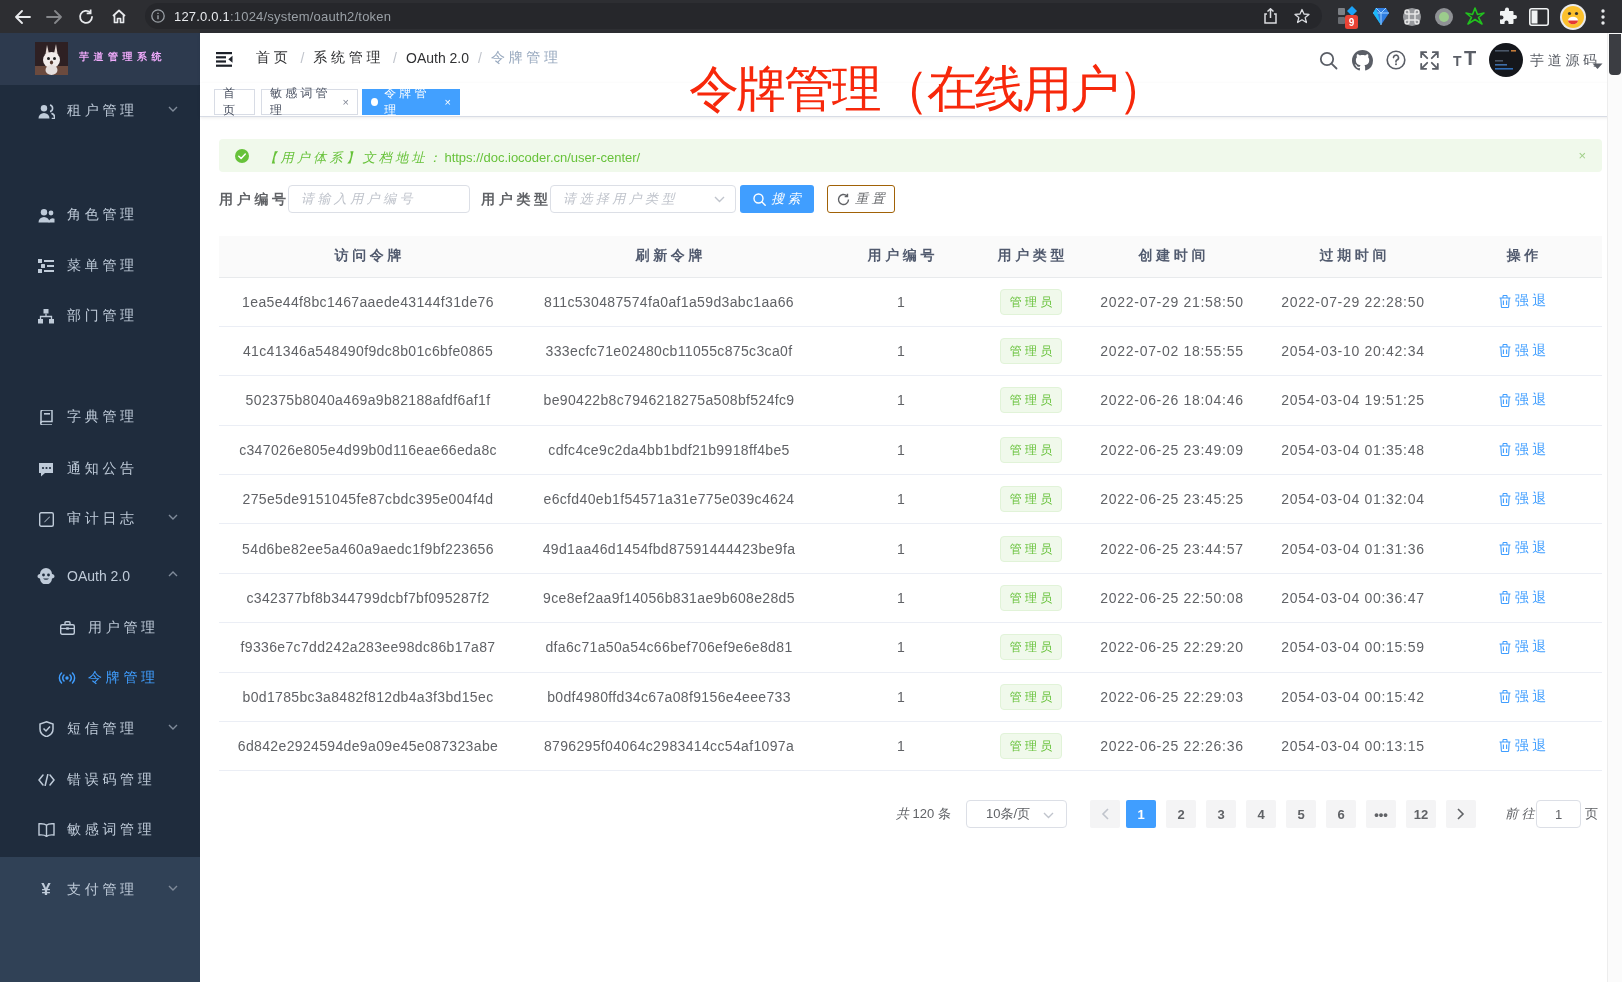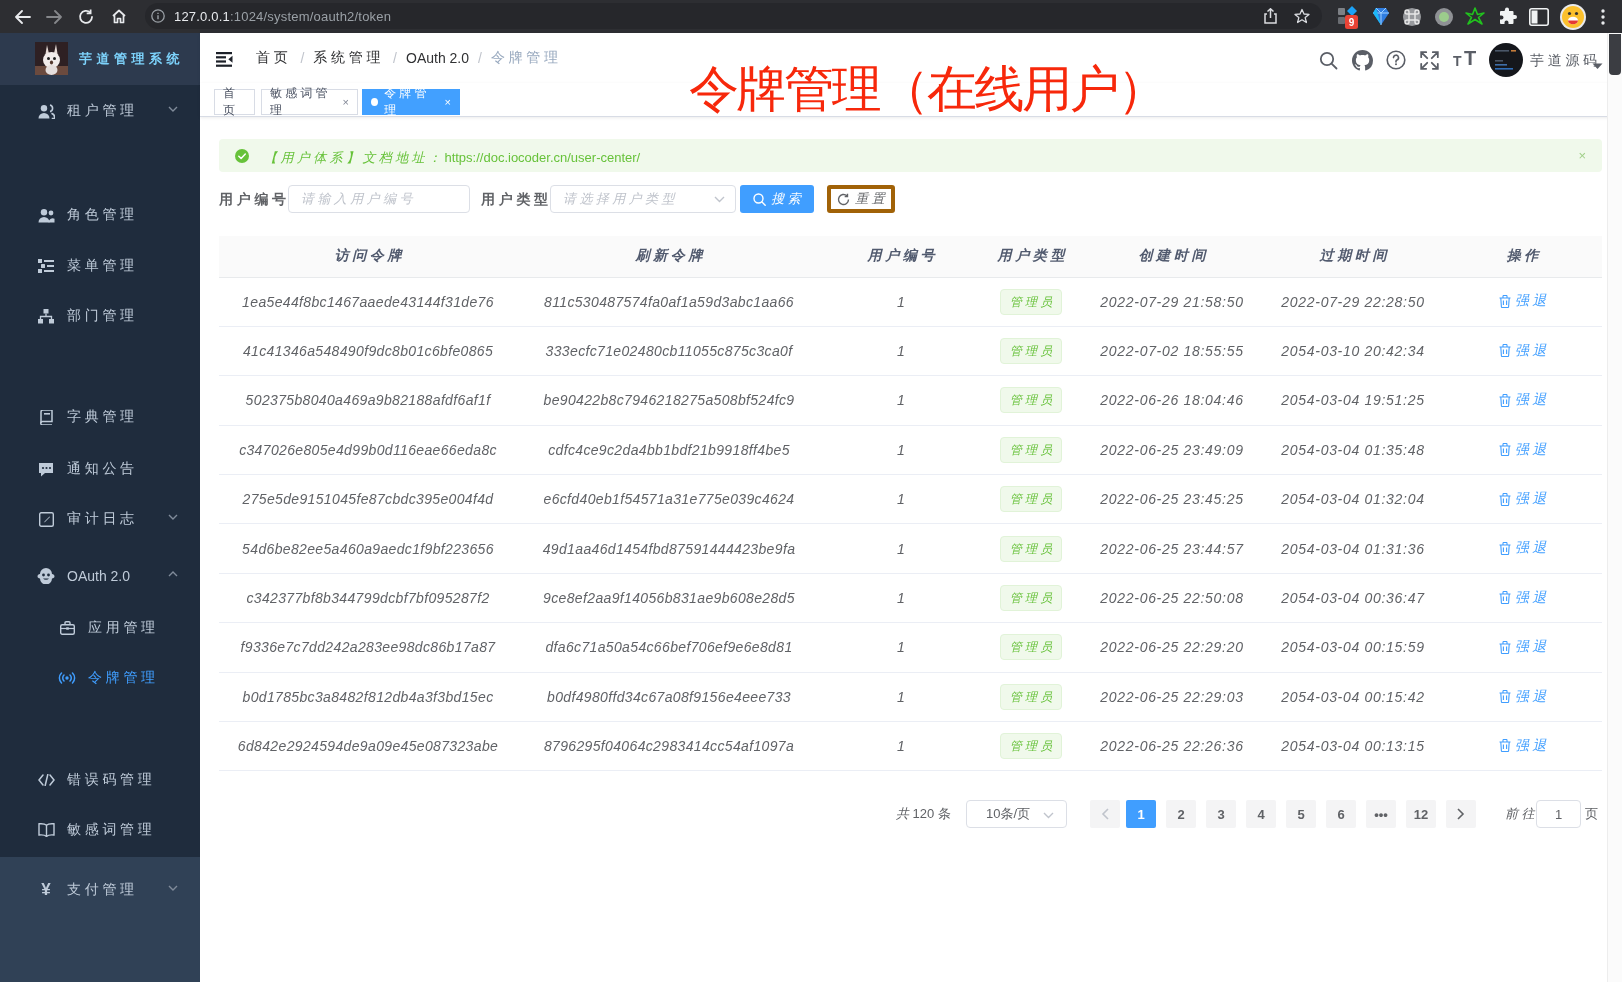--- a/index.html
+++ b/index.html
@@ -5,21 +5,21 @@
 html,body{width:1622px;height:982px;overflow:hidden;font-family:"Liberation Sans",sans-serif;background:#fff;}
 
 #chrome{position:absolute;left:0;top:0;width:1622px;height:33px;background:#2d2e32;}
 #pill{position:absolute;left:145px;top:3px;width:1177px;height:26px;background:#26272b;border-radius:13px;display:flex;align-items:center;}
 .cico{position:absolute;top:0;height:33px;display:flex;align-items:center;justify-content:center;}
 #urltxt{font-size:13px;color:#9aa0a6;margin-left:9px;letter-spacing:.2px;}
 #urltxt b{color:#e8eaed;font-weight:normal;}
 
 #sidebar{position:absolute;left:0;top:33px;width:200px;height:949px;background:#1f2c3d;}
 #logo{position:absolute;left:0;top:0;width:200px;height:52px;background:#2d3a4e;}
-#logo .t{position:absolute;left:79px;top:17px;font-size:13px;font-weight:bold;color:#7dd3fc;}
+#logo .t{position:absolute;left:79px;top:17px;font-size:10px;font-weight:bold;color:#f0abfc;}
 #sbtail{position:absolute;left:0;top:824px;width:200px;height:125px;background:#304156;}
 .mi{position:absolute;left:0;width:200px;color:#bfcbd9;font-size:14px;}
 .mi .ic{position:absolute;left:37px;top:50%;transform:translateY(-50%);width:18px;height:18px;display:flex;align-items:center;justify-content:center;}
 .mi .tx{position:absolute;left:67px;top:50%;transform:translateY(-50%);white-space:nowrap;}
 .mi .ar{position:absolute;right:22px;top:50%;transform:translateY(-50%);width:10px;height:10px;}
 .mi.sub .ic{left:58px;}
 .mi.sub .tx{left:88px;}
 .mi.active{color:#409eff;}
 svg{display:block;}
 .ls14{letter-spacing:3.7px;}
@@ -41,24 +41,24 @@
 
 #alert{position:absolute;left:19px;top:106px;width:1383px;height:33px;background:#f0f9eb;border-radius:4px;color:#67c23a;font-size:13px;}
 #alert .chk{position:absolute;left:16px;top:9.5px;}
 #alert .at{position:absolute;left:45px;top:10px;}
 #alert .ax{position:absolute;right:16px;top:9px;font-size:13px;color:#a0cf88;}
 #form{position:absolute;left:19px;top:152px;width:1383px;height:28px;font-size:14px;color:#606266;}
 .flabel{position:absolute;top:0;height:28px;line-height:28px;font-weight:700;}
 .finput{position:absolute;top:0;height:28px;border:1px solid #dcdfe6;border-radius:4px;background:#fff;display:flex;align-items:center;padding:0 12px;color:#bfc3cb;font-size:13px;}
 .btn{position:absolute;top:0;height:28px;border-radius:3px;font-size:13px;display:flex;align-items:center;justify-content:center;}
 .btn.blue{background:#409eff;color:#fff;}
-.btn.plain{background:#fff;border:4px solid #a16207;color:#606266;}
+.btn.plain{background:#fff;border:1px solid #a16207;color:#606266;}
 
 #table{position:absolute;left:19px;top:203px;width:1383px;}
-#table table{border-collapse:collapse;width:1383px;table-layout:fixed;font-size:14px;color:#606266;font-style:italic;}
+#table table{border-collapse:collapse;width:1383px;table-layout:fixed;font-size:14px;color:#606266;}
 #table th{height:41px;background:#fafafa;color:#515a6e;font-weight:700;font-size:14px;border-bottom:1px solid #e8eaec;}
 #table td{height:49.4px;text-align:center;border-bottom:1px solid #ebeef5;padding:0;white-space:nowrap;letter-spacing:.35px;}
 #table td.dt{letter-spacing:.7px;}
 .tag{display:inline-block;white-space:nowrap;background:#f0f9eb;border:1px solid #e1f3d8;color:#67c23a;border-radius:4px;font-size:12px;line-height:24px;padding:0 9px;}
 .op{color:#409eff;display:inline-flex;align-items:center;gap:4px;}
 
 #pgn{position:absolute;left:19px;top:767px;width:1383px;height:28px;font-size:13px;color:#606266;}
 .pbtn{position:absolute;top:0;width:30px;height:28px;background:#f4f4f5;border-radius:2px;display:flex;align-items:center;justify-content:center;font-weight:700;}
 .pbtn.cur{background:#409eff;color:#fff;}
 #scrollbar{position:absolute;right:0;top:33px;width:15px;height:949px;background:#fbfbfb;border-left:1px solid #ededed;}
@@ -288,30 +288,44 @@
   </div>
   <div class="mi sub" style="top:570px;height:50px;">
     <span class="ic">
         <svg width="15" height="14" viewBox="0 0 15 14">
           <rect x="0.7" y="3.7" width="13.6" height="9.6" rx="1.5" fill="none" stroke="#bfcbd9" stroke-width="1.4"></rect>
           <path d="M5 3.5 V1.7 a1 1 0 0 1 1 -1 h3 a1 1 0 0 1 1 1 V3.5" fill="none" stroke="#bfcbd9" stroke-width="1.4"></path>
           <path d="M1 7.5 h13" stroke="#bfcbd9" stroke-width="1.2"></path>
           <rect x="6.2" y="6.3" width="2.6" height="2.4" fill="#bfcbd9"></rect>
         </svg>
       </span>
-    <span class="tx ls14">应用管理</span>
+    <span class="tx ls14">用户管理</span>
   </div>
   <div class="mi sub active" style="top:620px;height:50px;">
     <span class="ic">
         <svg width="18" height="12" viewBox="0 0 18 12">
           <path d="M3.5 1 a7 7 0 0 0 0 10 M6 3 a4.2 4.2 0 0 0 0 6 M14.5 1 a7 7 0 0 1 0 10 M12 3 a4.2 4.2 0 0 1 0 6" stroke="#409eff" stroke-width="1.5" fill="none" stroke-linecap="round"></path>
           <circle cx="9" cy="6" r="1.7" fill="#409eff"></circle>
         </svg>
       </span>
     <span class="tx ls14">令牌管理</span>
+  </div>
+  <div class="mi" style="top:671px;height:50px;">
+    <span class="ic">
+        <svg width="15" height="16" viewBox="0 0 15 16">
+          <path d="M7.5 0.8 L14 3 v5 c0 4 -3 6.5 -6.5 7.7 C4 14.5 1 12 1 8 v-5 z" fill="none" stroke="#bfcbd9" stroke-width="1.5"></path>
+          <path d="M4.5 7.5 L7 10 L11 5.5" stroke="#bfcbd9" stroke-width="1.5" fill="none"></path>
+        </svg>
+      </span>
+    <span class="tx ls14">短信管理</span>
+    <span class="ar">
+        <svg width="10" height="6" viewBox="0 0 10 6">
+          <path d="M1 1 L5 5 L9 1" stroke="#808b9a" stroke-width="1.4" fill="none"></path>
+        </svg>
+      </span>
   </div>
   <div class="mi" style="top:722px;height:50px;">
     <span class="ic">
         <svg width="17" height="12" viewBox="0 0 17 12">
           <path d="M5 1 L1 6 L5 11 M12 1 L16 6 L12 11 M9.8 0.5 L7.2 11.5" stroke="#bfcbd9" stroke-width="1.5" fill="none" stroke-linecap="round"></path>
         </svg>
       </span>
     <span class="tx ls14">错误码管理</span>
   </div>
   <div class="mi" style="top:772px;height:50px;">

